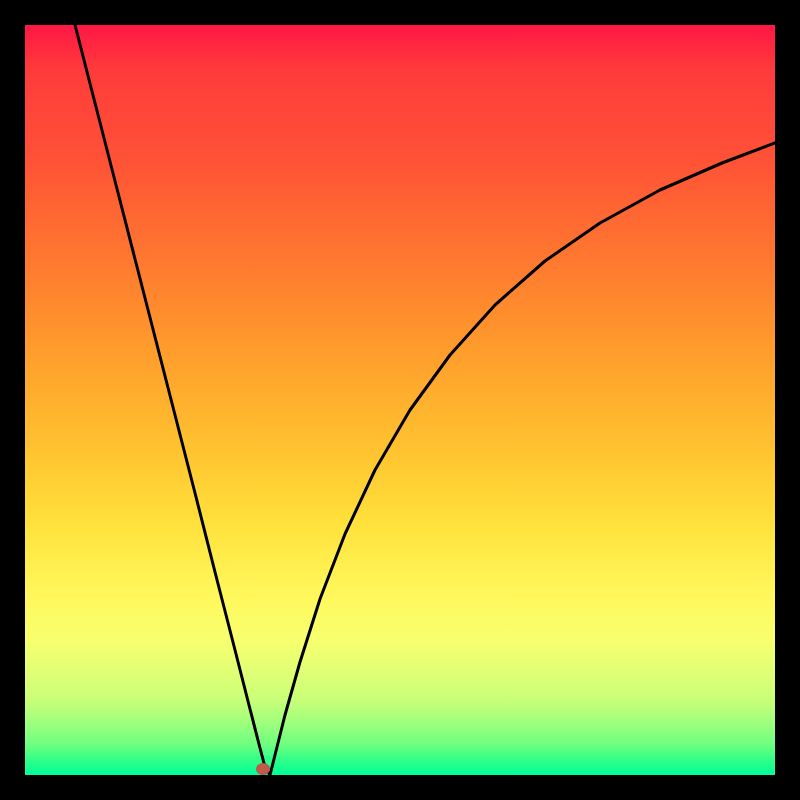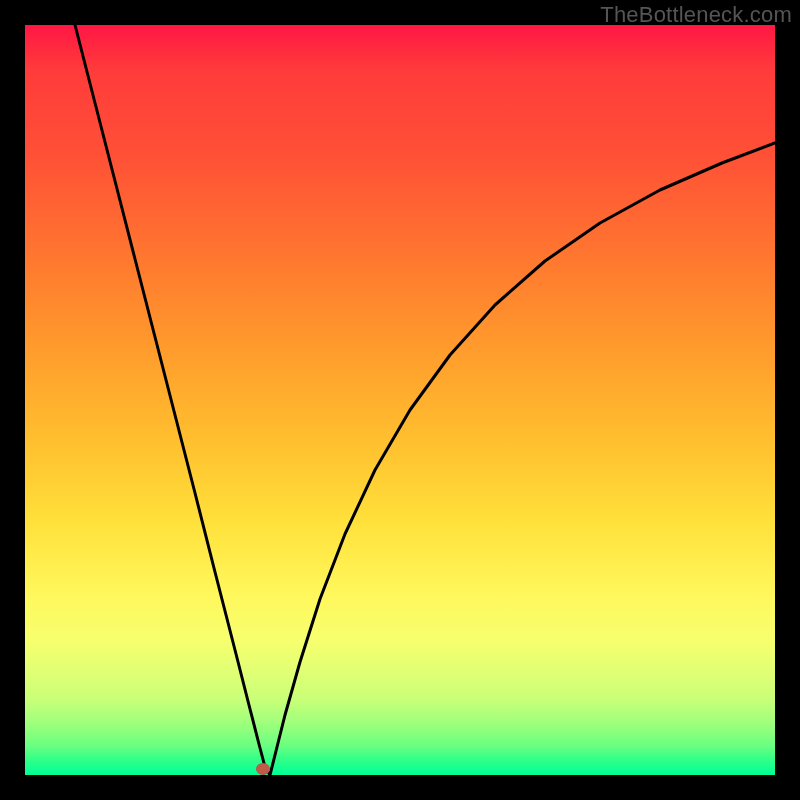--- a/index.html
+++ b/index.html
@@ -78,15 +78,14 @@
   <div class="plot">
 
     <svg class="curve" viewBox="0 0 750 750" preserveAspectRatio="none">
       <path id="curve-path" fill="none" stroke-width="3" stroke-linecap="round" stroke-linejoin="round" stroke="#000000" d="M50 0 L70 78 L90 156 L110 234 L130 312 L150 390 L170 468 L190 547 L210 625 L225 684 L235 723 L240 742 L245 750 L245 750 L250 730 L260 690 L275 637 L295 574 L320 509 L350 445 L385 385 L425 330 L470 280 L520 236 L575 198 L635 165 L697 138 L750 118"></path>
     </svg>
 
     <div class="marker" id="marker" style="left: 231px; top: 738px; background: rgb(194, 90, 74);"></div>
 
   </div>
 
-  <div class="watermark">TheBottleneck.com</div>
 
 </div>
 
 </body></html>

